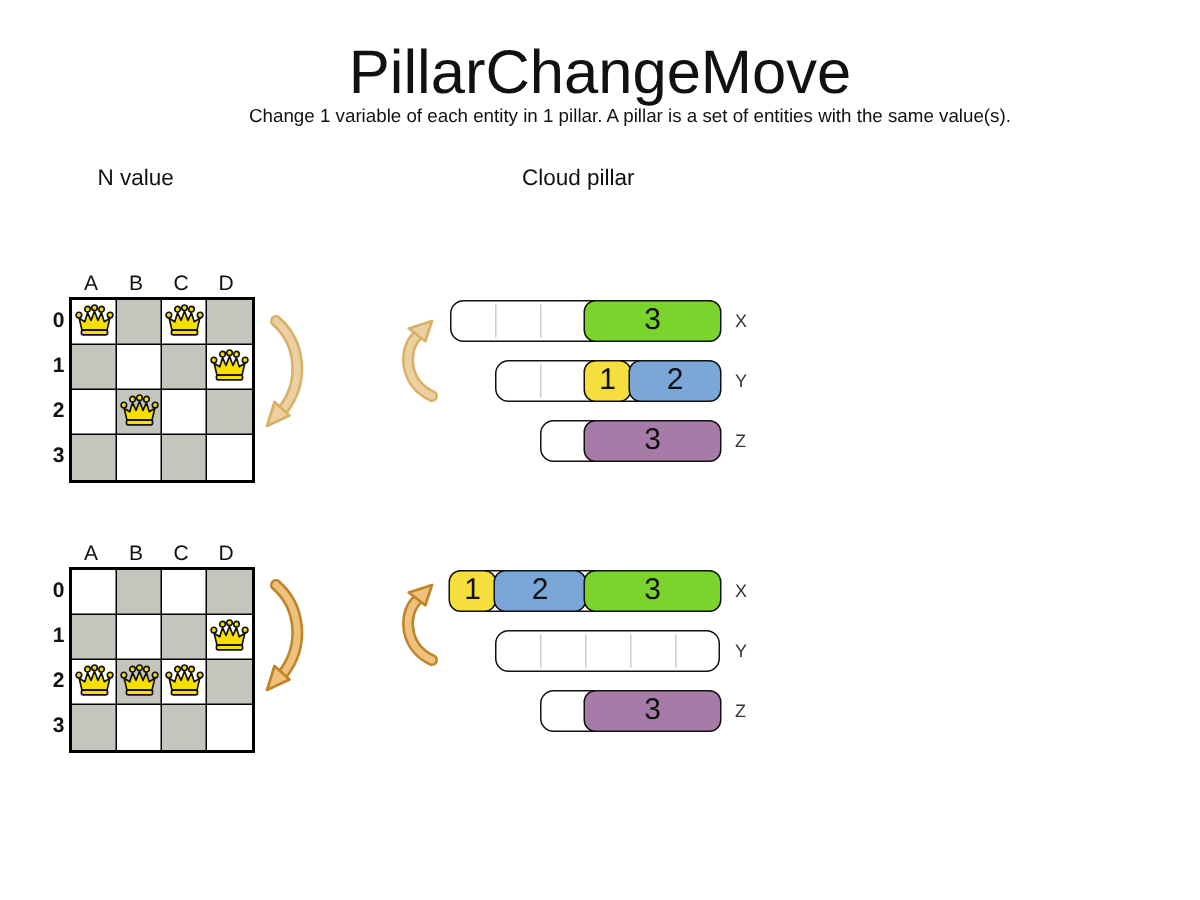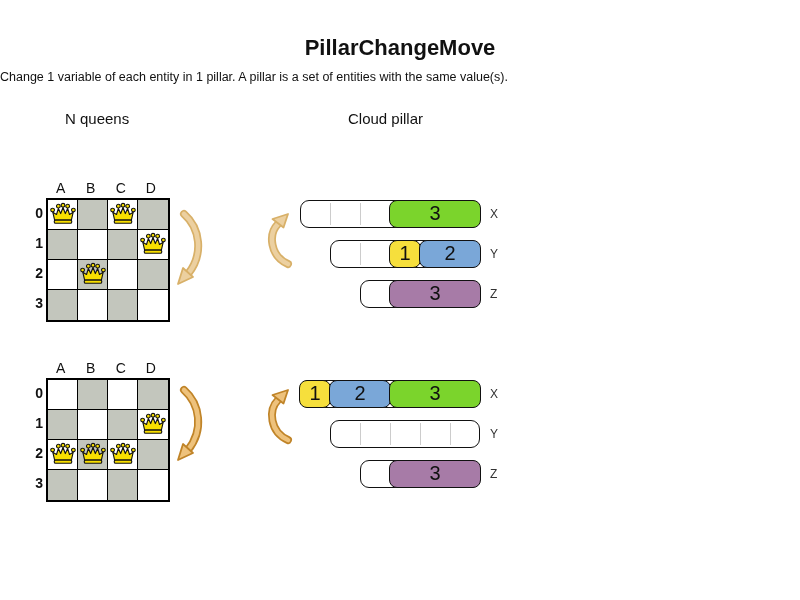--- a/index.html
+++ b/index.html
@@ -1,19 +1,19 @@
 <!DOCTYPE html>
 <html style="--c-green: #7bd42c; --c-yellow: #f6df3c; --c-blue: #7aa7d8; --c-purple: #a77ba7; --c-board_gray: #c3c6bd; --c-queen_fill: #f8df00; --c-arrow_tan_fill: #ecd0a0; --c-arrow_tan_stroke: #d8b068; --c-arrow_orange_fill: #eec27c; --c-arrow_orange_stroke: #c08428;"><head>
 <meta charset="utf-8">
 <style>
   html,body{margin:0;padding:0;background:#fff;}
   .canvas{position:relative;width:800px;height:600px;background:#ffffff;overflow:hidden;
           font-family:"Liberation Sans",sans-serif;color:#111;}
-  .title{position:absolute;top:30px;left:0;right:0;text-align:center;font-size:22px;line-height:36px;font-weight:bold;}
-  .subtitle{position:absolute;top:70px;left:0;right:0;text-align:left;font-size:12.5px;}
+  .title{position:absolute;top:30px;left:0;right:0;text-align:center;font-size:41px;line-height:36px;}
+  .subtitle{position:absolute;top:70px;left:0;right:0;text-align:center;font-size:12.5px;padding-left:40px;}
   .section-label{position:absolute;font-size:15px;}
   .section-label.nq{left:65px;top:110px;}
   .section-label.cb{left:348px;top:110px;}
 
   .board{position:absolute;left:30px;width:150px;height:145px;}
   .col-label{position:absolute;top:0;height:18px;width:30px;text-align:center;
              font-size:14px;letter-spacing:.5px;}
   .row-label{position:absolute;left:0;width:13px;height:30px;line-height:30px;
              text-align:right;font-size:14px;font-weight:600;}
   .grid{position:absolute;left:16px;top:18px;display:grid;
@@ -37,21 +37,21 @@
   .arrow{position:absolute;overflow:visible;}
 </style>
 </head>
 <body>
 
 <div class="canvas">
 
   <div class="title">PillarChangeMove</div>
   <div class="subtitle">Change 1 variable of each entity in 1 pillar. A pillar is a set of entities with the same value(s).</div>
 
-  <div class="section-label nq">N queens</div>
+  <div class="section-label nq">N value</div>
   <div class="section-label cb">Cloud pillar</div>
 
   <div class="board" id="board0" style="top:180px">
       <div class="col-label" style="left: 16px;">A</div>
       <div class="col-label" style="left: 46px;">B</div>
       <div class="col-label" style="left: 76px;">C</div>
       <div class="col-label" style="left: 106px;">D</div>
       <div class="row-label" style="top: 18px;">0</div>
       <div class="row-label" style="top: 48px;">1</div>
       <div class="row-label" style="top: 78px;">2</div>

